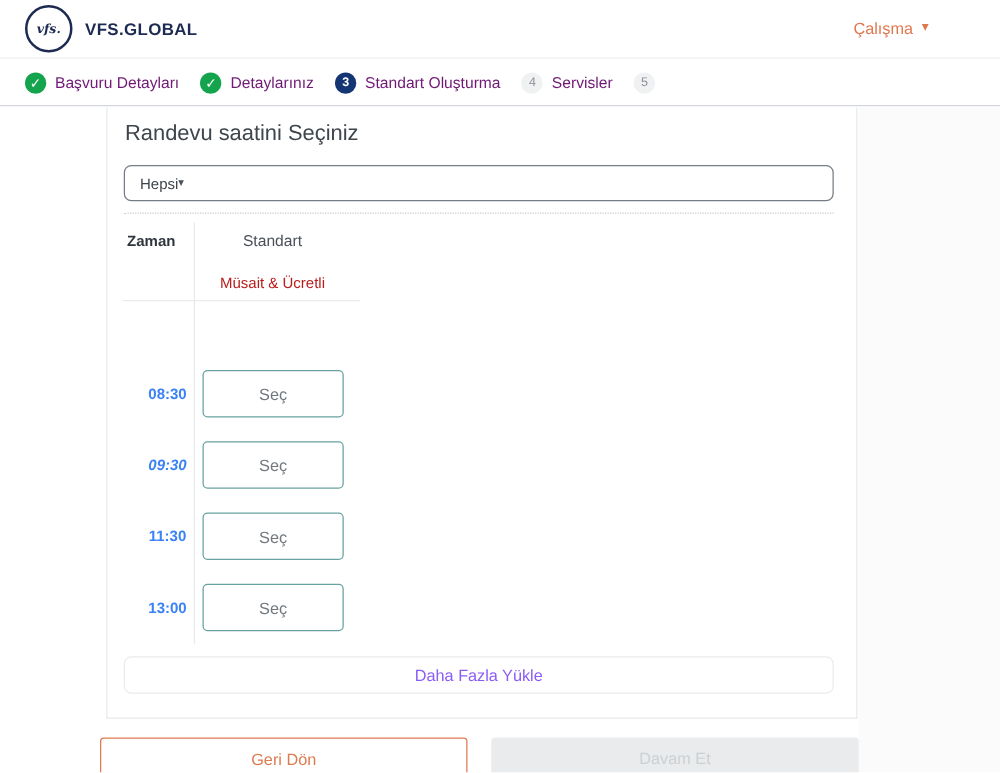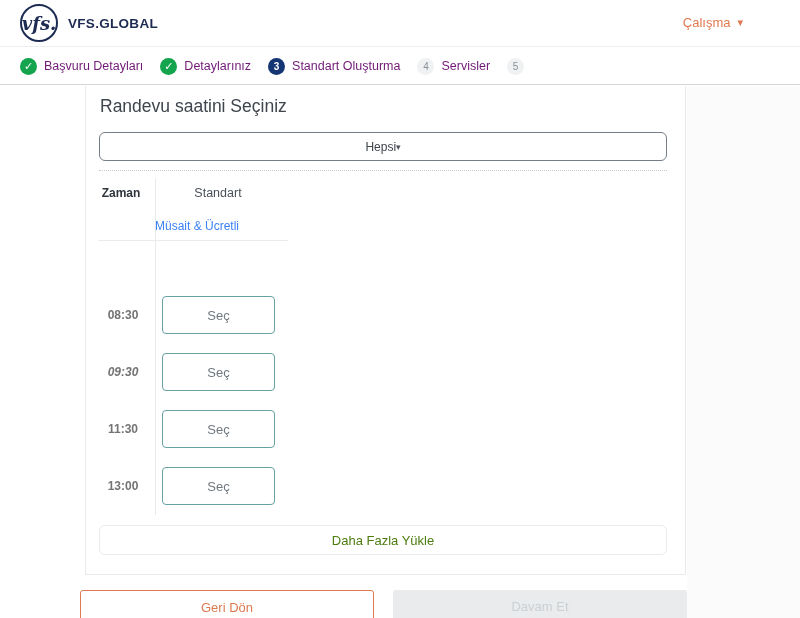--- a/index.html
+++ b/index.html
@@ -7,21 +7,21 @@
   body { font-family: "Liberation Sans", "DejaVu Sans", sans-serif; background: #ffffff; }
   .page { position: relative; width: 800px; height: 618px; overflow: hidden; background: #ffffff; }
 
   
   .header { position: absolute; left: 0; top: 0; width: 800px; height: 47px;
             background: #ffffff; border-bottom: 1px solid #eceef0; }
   .logo-wrap { position: absolute; left: 20px; top: 4px; display: flex; align-items: center; gap: 10px; }
   .logo-circle { width: 38px; height: 38px; border: 2px solid #1d2b52; border-radius: 50%;
                  display: flex; align-items: center; justify-content: center;
                  color: #1d2b52; font-family: "DejaVu Serif", serif; font-style: italic;
-                 font-size: 18px; font-weight: bold; }
+                 font-size: 10px; font-weight: bold; }
   .logo-text { color: #1d2b52; font-size: 13.5px; font-weight: bold; letter-spacing: 0.3px; }
   .account { position: absolute; right: 57px; top: 15px; display: flex; align-items: center; gap: 7px;
              color: #e0784f; font-size: 13px; cursor: pointer; }
   .account .caret { font-size: 11px; line-height: 1; }
 
   
   .stepper { position: absolute; left: 0; top: 48px; width: 800px; height: 37px;
              background: #ffffff; border-bottom: 1px solid #d3d6da;
              display: flex; align-items: center; padding-left: 20px; gap: 17px; }
   .step { display: flex; align-items: center; gap: 7px; }
@@ -35,55 +35,55 @@
   
   .card { position: absolute; left: 85px; top: 86px; width: 601px; height: 489px;
           background: #ffffff; border-left: 1px solid #e7e9eb; border-right: 1px solid #e7e9eb;
           border-bottom: 1px solid #e7e9eb; }
   .side-bg { position: absolute; left: 687px; top: 86px; width: 113px; height: 532px; background: #fbfbfc; }
 
   .card-title { position: absolute; left: 100px; top: 96px; font-size: 17.5px; color: #3f454d; }
 
   .dropdown { position: absolute; left: 99px; top: 132px; width: 568px; height: 29px;
               border: 1px solid #777d86; border-radius: 6px; background: #ffffff;
-              display: flex; align-items: center; justify-content: center;
+              display: flex; align-items: center; justify-content: flex-start;
               padding: 0 12px; cursor: pointer; }
   .dropdown-value { font-size: 12px; color: #3f444b; }
   .dropdown-caret { font-size: 9px; color: #4b5158; }
 
   .dotted-divider { position: absolute; left: 99px; top: 170px; width: 568px; height: 0;
                     border-top: 1px dotted #c9ccd0; }
 
   
   .v-sep { position: absolute; left: 155px; top: 178px; width: 1px; height: 337px; background: #e7e9eb; }
   .time-header { position: absolute; left: 98px; top: 186px; width: 46px; text-align: center;
                  font-size: 12px; font-weight: bold; color: #2f353c; }
   .cat-header { position: absolute; left: 162px; top: 186px; width: 112px; text-align: center;
                 font-size: 12.5px; color: #4a5059; }
-  .subcat { position: absolute; left: 155px; top: 219px; width: 126px; 
-            font-size: 12px; color: #3b82f6; }
+  .subcat { position: absolute; left: 155px; top: 219px; width: 126px; text-align: center;
+            font-size: 12px; color: #b91c1c; }
   .h-sep { position: absolute; left: 98px; top: 240px; width: 190px; height: 1px; background: #e9ebed; }
   .col-desc { position: absolute; left: 162px; top: 249px; width: 104px;
               font-size: 10.5px; line-height: 14px; color: #9aa1a9; }
 
-  .time-label { position: absolute; left: 100px; width: 46px; text-align: center;
-                font-size: 12px; font-weight: bold; color: #737373; }
+  .time-label { position: absolute; left: 111px; width: 46px; text-align: center;
+                font-size: 12px; font-weight: bold; color: #3b82f6; }
   .slot-btn { position: absolute; left: 162px; width: 113px; height: 38px;
               border: 1px solid #67a2a1; border-radius: 4px; background: #ffffff;
               font-size: 13px; color: #70777e; cursor: pointer;
               display: flex; align-items: center; justify-content: center;
               font-family: "Liberation Sans", "DejaVu Sans", sans-serif; }
   .row0 .time-label { top: 308px; } .row0 .slot-btn { top: 296px; }
   .row1 .time-label { top: 365px; font-style: italic; } .row1 .slot-btn { top: 353px; }
   .row2 .time-label { top: 422px; } .row2 .slot-btn { top: 410px; }
   .row3 .time-label { top: 479px; } .row3 .slot-btn { top: 467px; }
 
   .load-more { position: absolute; left: 99px; top: 525px; width: 568px; height: 30px;
                border: 1px solid #e9ebed; border-radius: 6px; background: #ffffff;
-               font-size: 13px; color: #4d7c0f;
+               font-size: 13px; color: #8b5cf6;
                display: flex; align-items: center; justify-content: center;
                font-family: "Liberation Sans", "DejaVu Sans", sans-serif; }
 
   
   .back-btn { position: absolute; left: 80px; top: 590px; width: 294px; height: 38px;
               border: 1px solid #dd7a50; border-radius: 3px; background: #ffffff;
               font-size: 13px; color: #dd7a50; cursor: pointer;
               display: flex; align-items: flex-start; justify-content: center; padding-top: 9px;
               font-family: "Liberation Sans", "DejaVu Sans", sans-serif; }
   .continue-btn { position: absolute; left: 393px; top: 590px; width: 294px; height: 38px;

